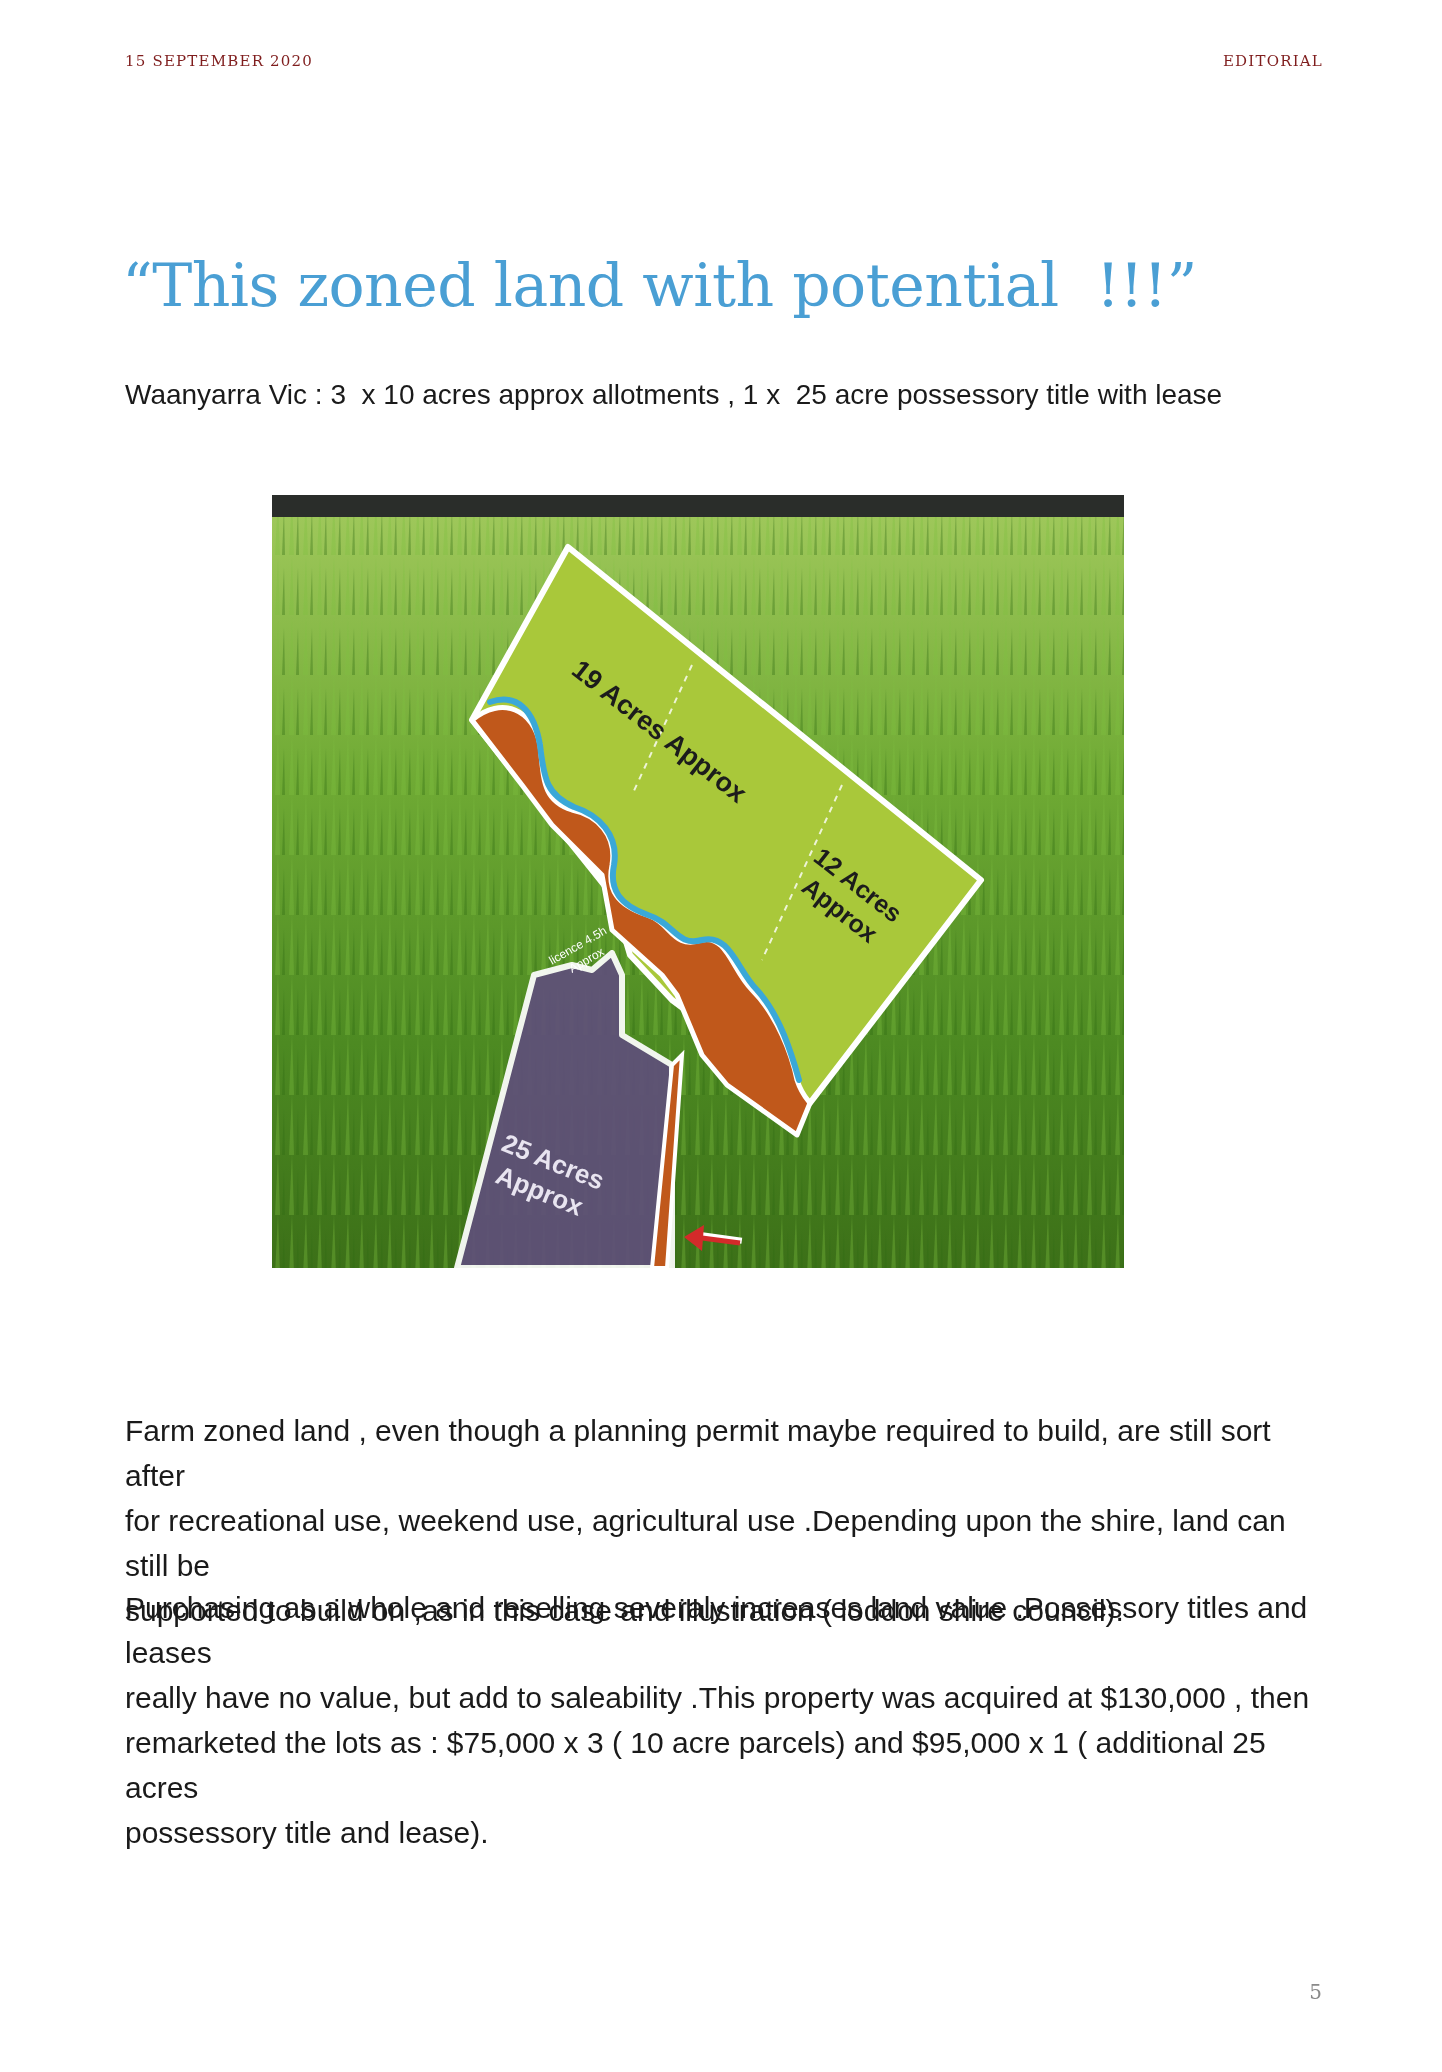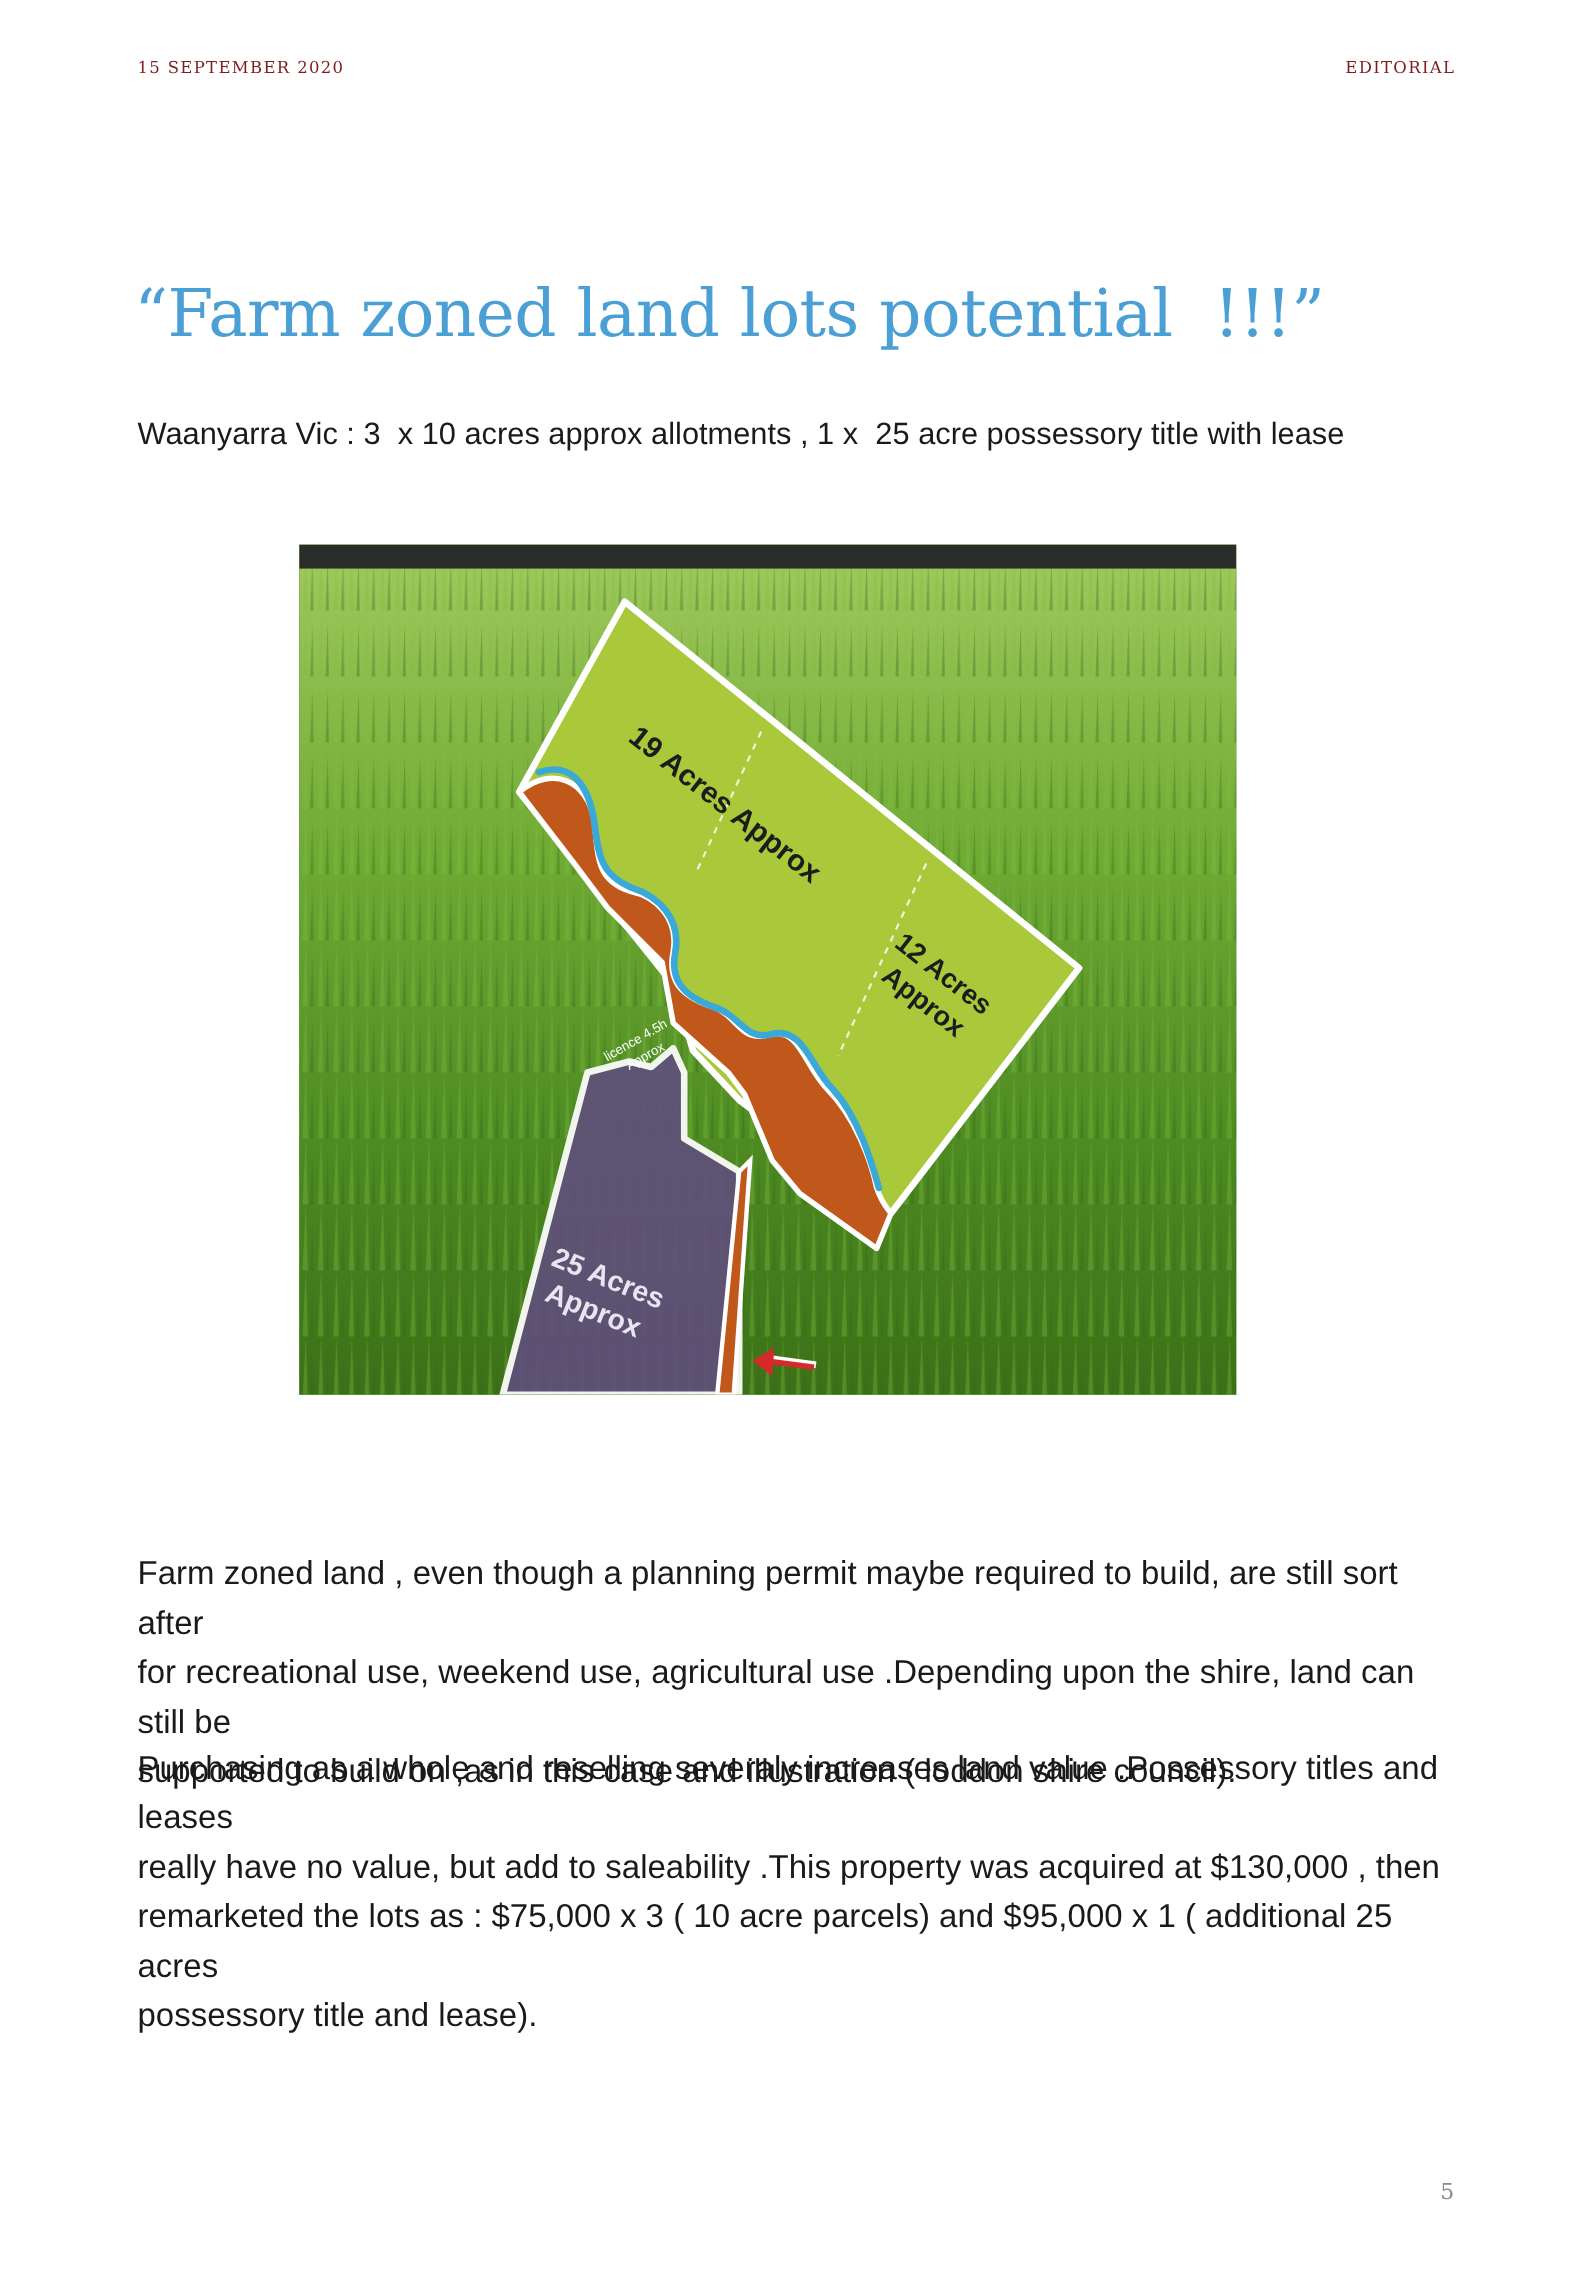--- a/index.html
+++ b/index.html
@@ -39,21 +39,21 @@
     font-family: "DejaVu Serif", "Liberation Serif", serif;
     font-size: 20px; color: #8a8a8a;
   }
 </style>
 </head>
 <body>
 
 <div class="running-head rh-left">15 SEPTEMBER 2020</div>
 <div class="running-head rh-right">EDITORIAL</div>
 
-<h1 class="title">“Farm zoned land lots potential  !!!”</h1>
+<h1 class="title">“This zoned land with potential  !!!”</h1>
 <p class="subtitle">Waanyarra Vic : 3  x 10 acres approx allotments , 1 x  25 acre possessory title with lease</p>
 
 <div class="figure">
   <svg width="852" height="773" viewBox="0 0 852 773" xmlns="http://www.w3.org/2000/svg">
     <defs>
       <linearGradient id="grassGrad" x1="0" y1="0" x2="0" y2="1">
         <stop offset="0" stop-color="#9ec75a"></stop>
         <stop offset="0.35" stop-color="#6faa34"></stop>
         <stop offset="0.7" stop-color="#4d8a22"></stop>
         <stop offset="1" stop-color="#3c7018"></stop>

